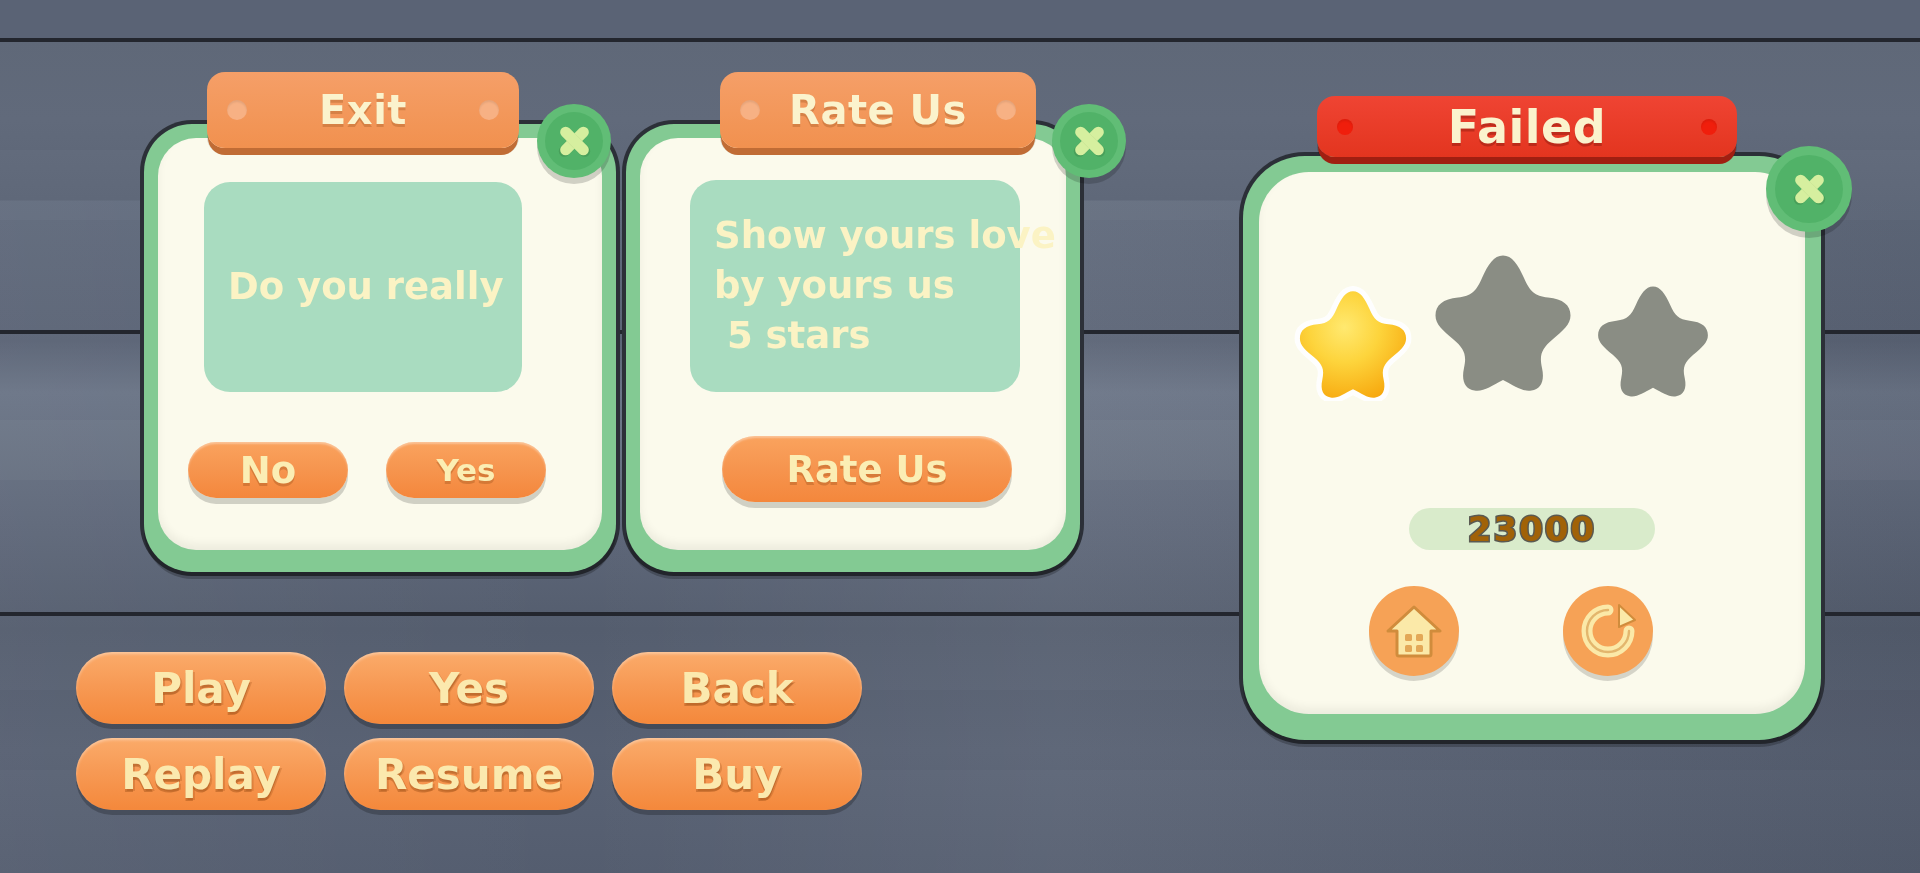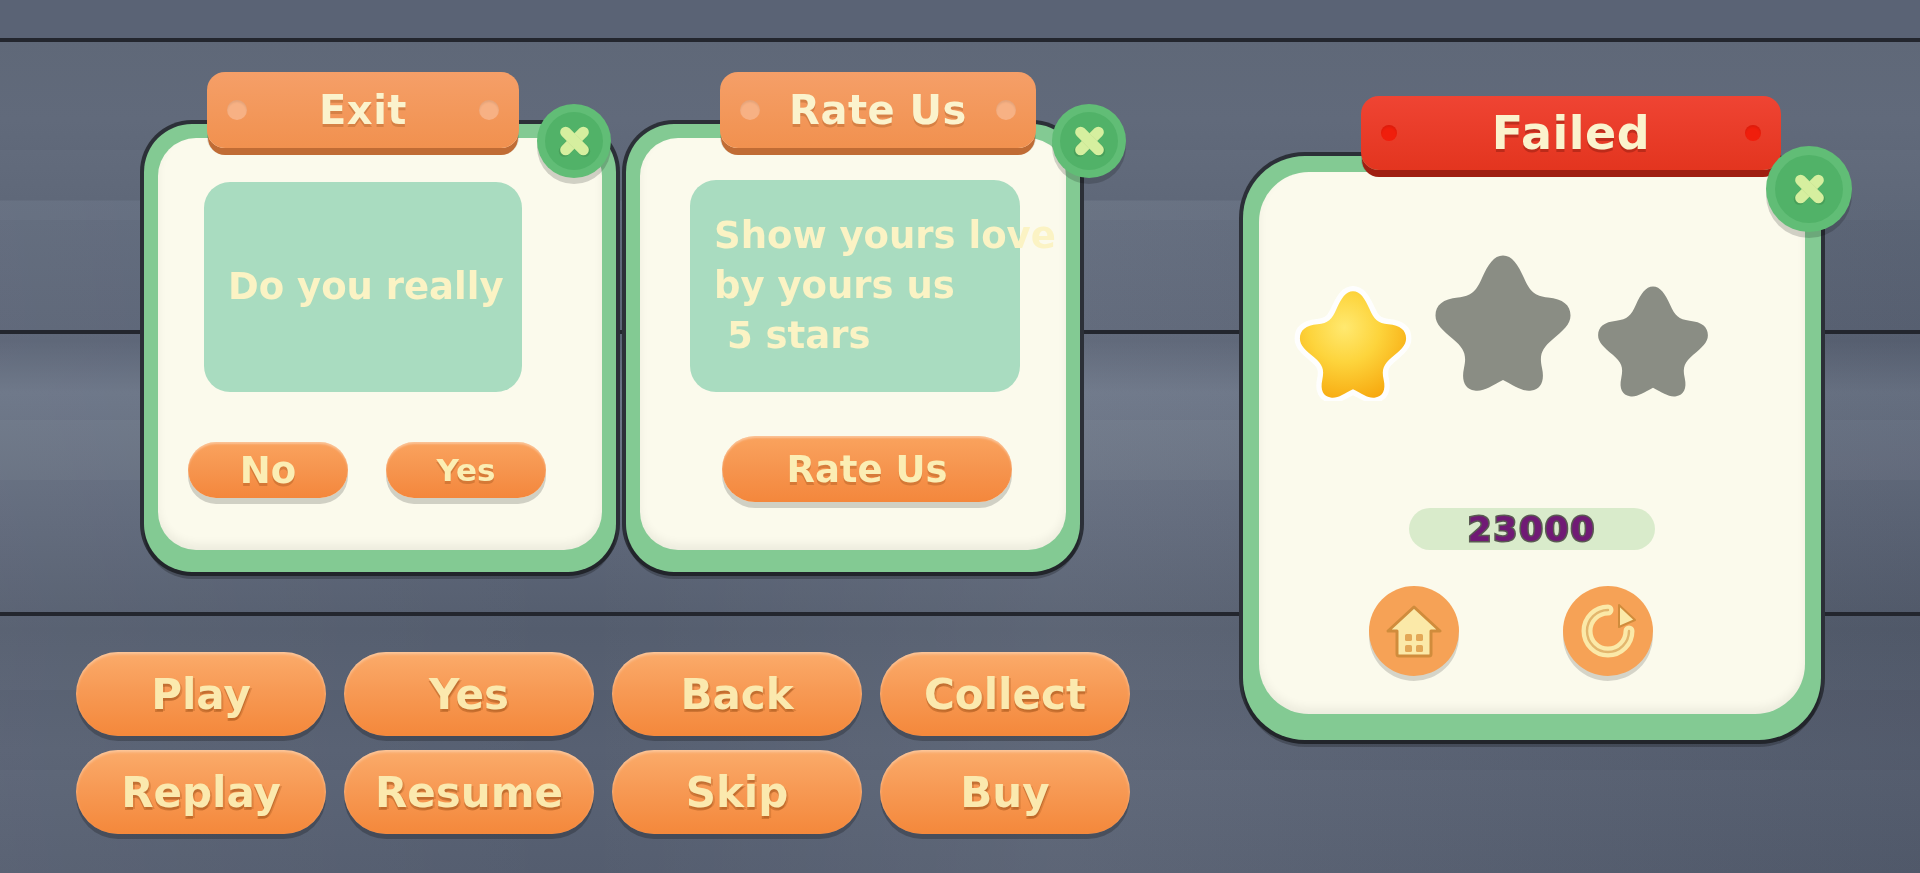--- a/index.html
+++ b/index.html
@@ -65,22 +65,21 @@
     background: linear-gradient(180deg, #f59f68 0%, #f1914f 100%);
     box-shadow: 0 7px 0 rgba(0,0,0,0.13), 0 8px 0 -1px #dd7c3d;
     display: flex;
     align-items: center;
     justify-content: center;
     z-index: 6;
   }
   .banner.red {
     background: linear-gradient(180deg, #ef4433 0%, #e3351f 100%);
     box-shadow: 0 7px 0 rgba(0,0,0,0.15), 0 8px 0 -1px #bc2515;
-    height: 74px;
-    margin-left: 44px;
+    height: 61px;
   }
   .banner-text {
     font-weight: bold;
     font-size: 40px;
     color: #fbf3cd;
     letter-spacing: 0.5px;
     text-shadow: 0 3px 0 rgba(150,80,25,0.30);
   }
   .banner.red .banner-text {
     font-size: 46px;
@@ -158,21 +157,21 @@
     font-weight: bold;
     color: #fbeeb4;
     text-shadow: 0 3px 0 rgba(155,80,25,0.35);
     white-space: nowrap;
   }
 
   
   .btngrid { position: absolute; left: 76px; top: 652px; }
   .btnrow { display: flex; gap: 18px; margin-bottom: 14px; }
   .gridbtn {
-    width: 250px; height: 84px;
+    width: 250px; height: 72px;
     border-radius: 999px;
     background: linear-gradient(180deg, #fbab6a 0%, #f79a55 45%, #f4883b 100%);
     box-shadow: 0 5px 0 rgba(0,0,0,0.22), inset 0 2px 3px rgba(255,255,255,0.35);
     display: flex; align-items: center; justify-content: center;
     cursor: pointer;
   }
   .gridbtn span {
     font-weight: bold;
     font-size: 42px;
     color: #fbe9ae;
@@ -191,21 +190,21 @@
   .score-pill {
     position: absolute;
     border-radius: 999px;
     background: #d9ebcb;
     display: flex; align-items: center; justify-content: center;
   }
   .score-text {
     font-weight: bold;
     font-size: 34px;
     letter-spacing: 2px;
-    color: #701a75;
+    color: #a16207;
     -webkit-text-stroke: 3px #5a5a52;
     paint-order: stroke fill;
   }
 
   
   .icon-btn {
     position: absolute;
     width: 90px; height: 90px;
     border-radius: 50%;
     background: #f6a256;
@@ -360,33 +359,27 @@
     <div class="btnrow">
       <div class="gridbtn">
         <span>Play</span>
       </div>
       <div class="gridbtn">
         <span>Yes</span>
       </div>
       <div class="gridbtn">
         <span>Back</span>
       </div>
-      <div class="gridbtn">
-        <span>Collect</span>
-      </div>
     </div>
     <div class="btnrow">
       <div class="gridbtn">
         <span>Replay</span>
       </div>
       <div class="gridbtn">
         <span>Resume</span>
       </div>
       <div class="gridbtn">
-        <span>Skip</span>
-      </div>
-      <div class="gridbtn">
         <span>Buy</span>
       </div>
     </div>
   </div>
 
 </div>
 
 </body></html>

